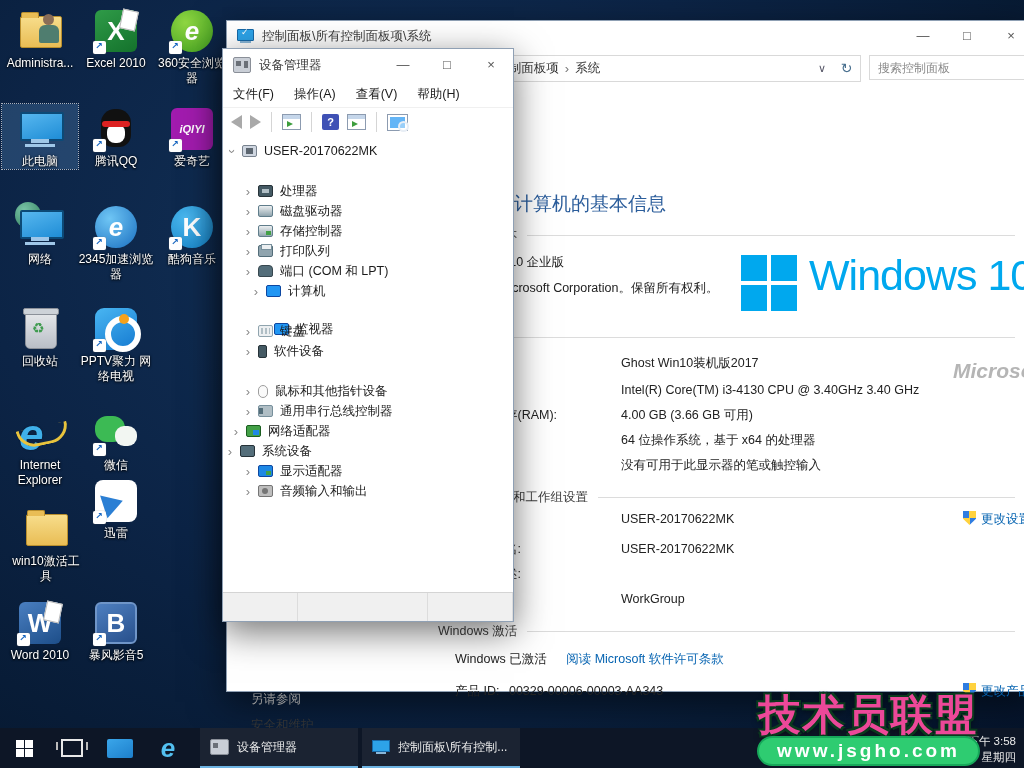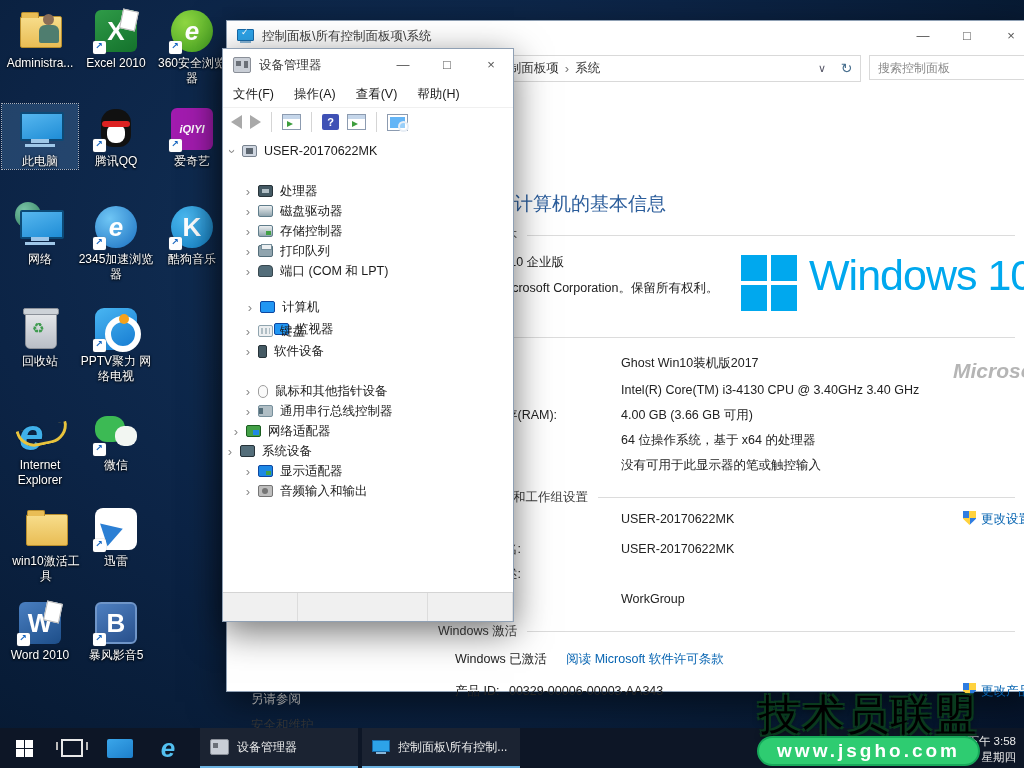--- a/index.html
+++ b/index.html
@@ -132,21 +132,21 @@
   .appbtn{position:absolute;top:0;height:38px;display:flex;align-items:center;background:rgba(255,255,255,.06);border-bottom:2px solid #6db3e2;cursor:pointer}
   .appbtn .al{font-size:12px;color:#ececec;margin-left:8px;white-space:nowrap}
   .dmsm{width:17px;height:14px;margin-left:10px;position:relative;flex:none;background:#c9ced6;border:1px solid #8a8f98;border-radius:2px}
   .dmsm::before{content:'';position:absolute;left:2px;top:3px;width:5px;height:5px;background:#6b7078}
   .cpsm{width:18px;height:15px;margin-left:10px;position:relative;flex:none}
   .cpsm::before{content:'';position:absolute;left:0;top:0;width:16px;height:10px;background:#2da3e8;border:1px solid #1669a8}
   .cpsm::after{content:'';position:absolute;left:4px;top:12px;width:10px;height:2px;background:#88b6d8}
   .clock{position:absolute;right:8px;top:5px;text-align:right;font-size:11.5px;line-height:1.4;color:#e8e8e8}
   
   #wm{position:absolute;right:44px;bottom:2px;z-index:100;text-align:center}
-  #wm .t{font-size:42px;font-weight:400;color:#000000;letter-spacing:2px;white-space:nowrap;
+  #wm .t{font-size:42px;font-weight:700;color:#ec4899;letter-spacing:2px;white-space:nowrap;
      text-shadow:-2px -2px 0 #0a3a1e,2px -2px 0 #0a3a1e,-2px 2px 0 #0a3a1e,2px 2px 0 #0a3a1e,0 3px 6px rgba(0,0,0,.6)}
   #wm .u{display:inline-block;margin-top:-14px;background:#2ecc71;border:2px solid #17a85a;border-radius:20px;
      padding:2px 18px;color:#fff;font-weight:bold;font-size:19px;letter-spacing:3px;white-space:nowrap}
 </style>
 </head>
 <body>
 
 <div class="cell" style="left:2px;top:6px">
   <div class="di">
       <i class="fold"></i>
@@ -240,21 +240,21 @@
       <i class="sc"></i>
     </div>
   <div class="lbl">微信</div>
 </div>
 <div class="cell" style="left:8px;top:504px">
   <div class="di">
       <i class="fold"></i>
     </div>
   <div class="lbl">win10激活工具</div>
 </div>
-<div class="cell" style="left:78px;top:504px">
+<div class="cell" style="left:78px;top:476px">
   <div class="di">
       <i class="bird"></i>
       <i class="sc"></i>
     </div>
   <div class="lbl">迅雷</div>
 </div>
 <div class="cell" style="left:2px;top:598px">
   <div class="di">
       <span class="sq" style="background:linear-gradient(150deg,#4a7fc1,#1d4e89)">W</span>
       <i class="page"></i>
@@ -406,21 +406,21 @@
     <div class="trow" style="top:104px;padding-left:18px">
         <span class="chev"></span>
         <i class="ti ti-prn"></i>
         <span>打印队列</span>
       </div>
     <div class="trow" style="top:124px;padding-left:18px">
         <span class="chev"></span>
         <i class="ti ti-port"></i>
         <span>端口 (COM 和 LPT)</span>
       </div>
-    <div class="trow" style="top:160px;padding-left:20px">
+    <div class="trow" style="top:144px;padding-left:26px">
         <span class="chev"></span>
         <i class="ti ti-mon"></i>
         <span>计算机</span>
       </div>
     <div class="trow" style="top:182px;padding-left:34px">
         <span class="chev"></span>
         <i class="ti ti-mon"></i>
         <span>监视器</span>
       </div>
     <div class="trow" style="top:184px;padding-left:18px">

